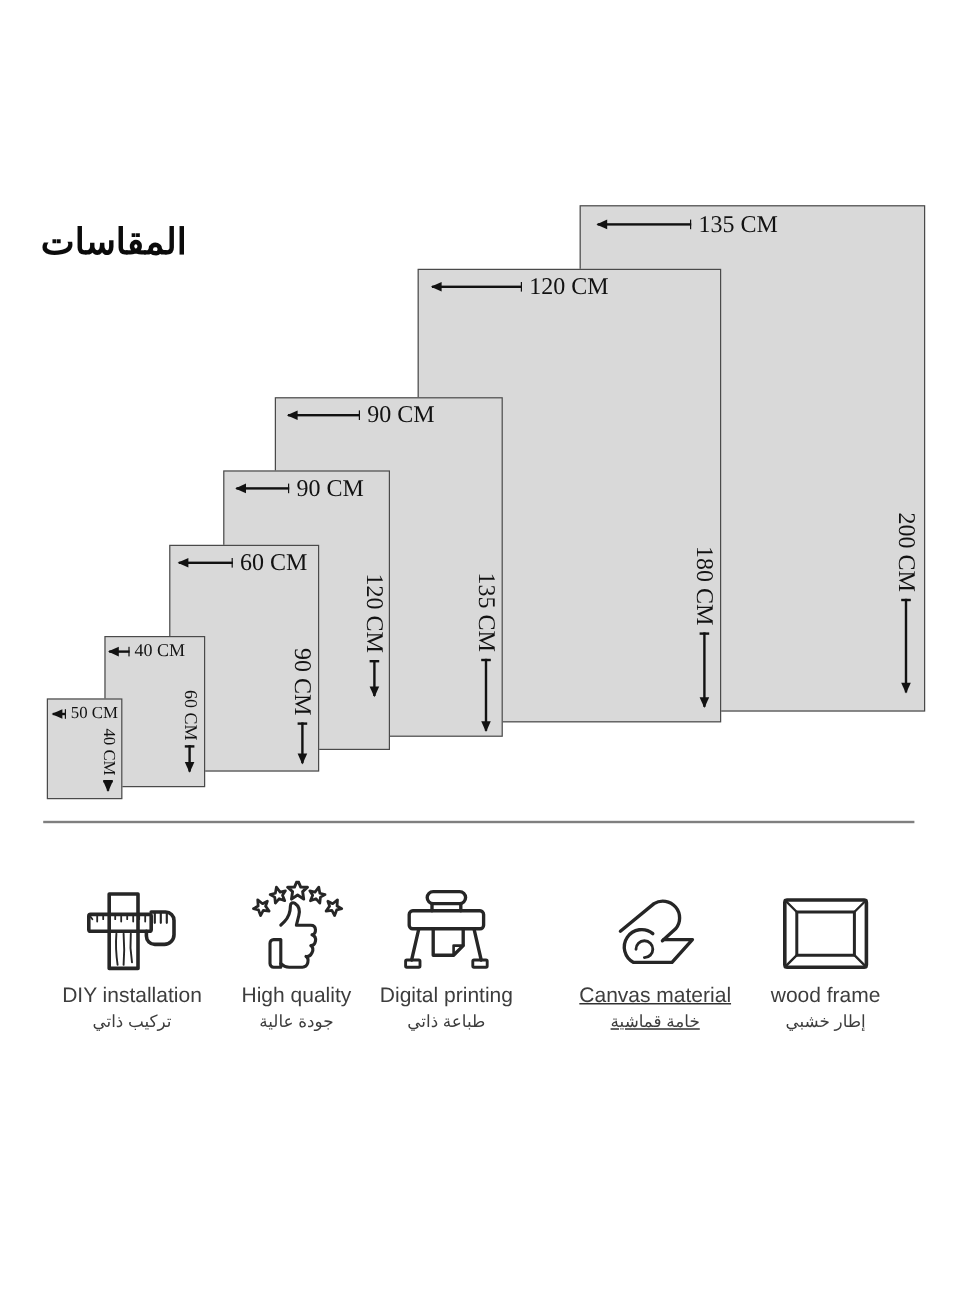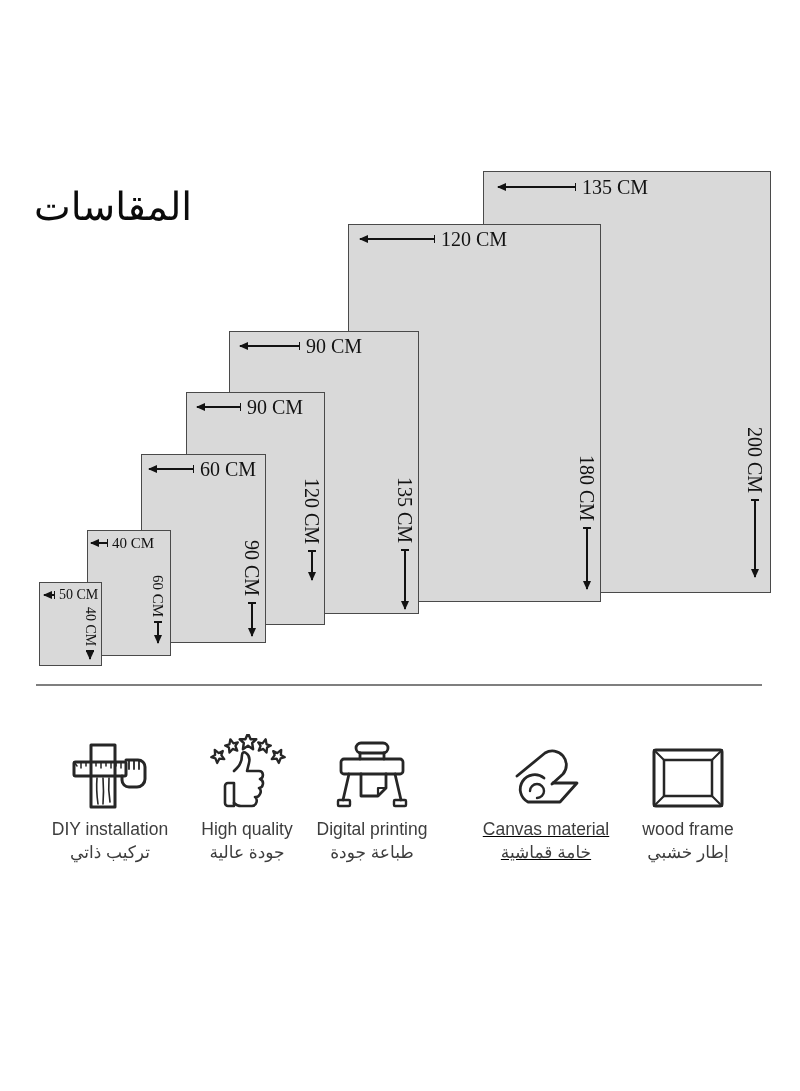--- a/index.html
+++ b/index.html
@@ -3,21 +3,21 @@
 <meta charset="utf-8">
 <style>
   html,body{margin:0;padding:0;}
   body{
     width:800px;height:1091px;position:relative;background:#ffffff;
     font-family:"Liberation Sans",sans-serif;overflow:hidden;
   }
   
   .title-block{position:absolute;left:34px;top:176px;}
   .title-en{font-size:45px;font-weight:800;letter-spacing:-1px;color:#0b0b0b;line-height:1.05;margin:0;}
-  .title-ar{font-size:39px;font-weight:400;color:#0b0b0b;margin-top:8px;direction:rtl;text-align:left;}
+  .title-ar{font-size:30px;font-weight:700;color:#0b0b0b;margin-top:8px;direction:rtl;text-align:left;}
 
   
   .size-rect{position:absolute;background:#d9d9d9;border:1.6px solid #4a4a4a;box-sizing:border-box;}
   #r0{left:483px;top:171px;width:288px;height:422px;}
   #r1{left:348px;top:224px;width:253px;height:378px;}
   #r2{left:229px;top:331px;width:190px;height:283px;}
   #r3{left:186px;top:392px;width:139px;height:233px;}
   #r4{left:141px;top:454px;width:125px;height:189px;}
   #r5{left:87px;top:530px;width:84px;height:126px;}
   #r6{left:39px;top:582px;width:63px;height:84px;}
@@ -56,21 +56,21 @@
 
   
   .divider{position:absolute;left:36px;top:684px;width:726px;height:2px;background:#7f7f7f;}
 
   
   .feature{position:absolute;top:736px;transform:translateX(-50%);
            display:flex;flex-direction:column;align-items:center;width:170px;}
   .feature .icon-box{height:74px;display:flex;align-items:flex-end;justify-content:center;}
   .feature svg{stroke:#262626;fill:none;stroke-linecap:round;stroke-linejoin:round;}
   .f-label-en{margin-top:8px;font-size:17.5px;color:#3d3d3d;line-height:1.35;white-space:nowrap;}
-  .f-label-ar{font-size:17px;color:#3d3d3d;direction:rtl;line-height:1.3;white-space:nowrap;}
+  .f-label-ar{font-size:14px;color:#3d3d3d;direction:rtl;line-height:1.3;white-space:nowrap;}
   #fc0{left:110px;} #fc1{left:247px;} #fc2{left:372px;} #fc3{left:546px;text-decoration:underline;} #fc4{left:688px;justify-content:space-between;}
 </style>
 </head>
 <body>
 
 <div class="title-block">
   <div class="title-ar">المقاسات</div>
 </div>
 
 <div id="r0" class="size-rect"></div>
@@ -179,21 +179,21 @@
       <path d="M27 13 v6 M51 13 v6"></path>
       <rect x="8" y="19" width="62" height="15" rx="3"></rect>
       <path d="M16 34 l-6 26 M62 34 l6 26"></path>
       <rect x="5" y="60" width="12" height="6" rx="1" stroke-width="2.4"></rect>
       <rect x="61" y="60" width="12" height="6" rx="1" stroke-width="2.4"></rect>
       <path d="M28 34 V56 H45 L53 48 V34"></path>
       <path d="M45 56 V48 H53" stroke-width="2.2"></path>
     </svg>
   </div>
   <div class="f-label-en">Digital printing</div>
-  <div class="f-label-ar">طباعة جودة</div>
+  <div class="f-label-ar">طباعة ذاتي</div>
 </div>
 
 <div id="fc3" class="feature">
   <div class="icon-box">
     <svg width="84" height="64" viewBox="0 0 84 64" stroke-width="2.8">
       <path d="M13 30 L41 7 a14 14 0 0 1 18 21 L48 38"></path>
       <path d="M40 32 a14.5 14.5 0 1 0 -16 24 h32 l17 -19 h-24"></path>
       <path d="M26 45 a7 7 0 1 1 7 7" stroke-width="2.4"></path>
     </svg>
   </div>

